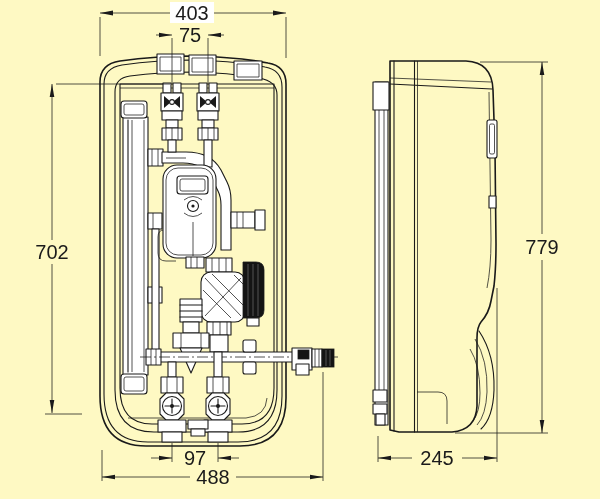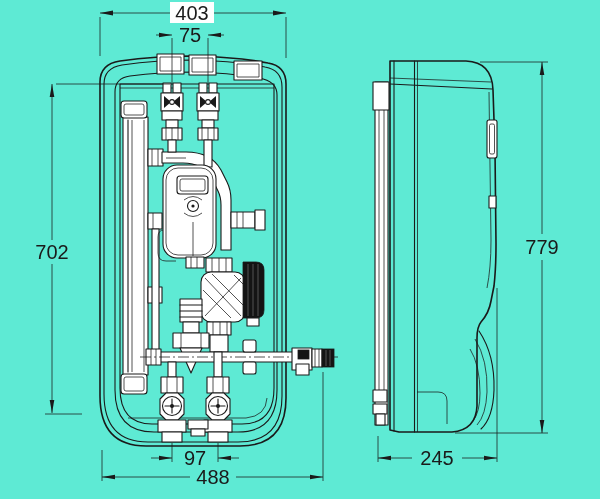--- a/index.html
+++ b/index.html
@@ -1,16 +1,16 @@
 <!DOCTYPE html>
 <html><head>
 <meta charset="utf-8">
 <style>
   html,body{margin:0;padding:0;background:#ffffff;}
-  #stage{position:relative;width:600px;height:499px;background:#5eead4;overflow:hidden;
+  #stage{position:relative;width:600px;height:499px;background:#fef9c3;overflow:hidden;
          font-family:"Liberation Sans","DejaVu Sans",sans-serif;}
   svg{display:block;}
   .ln  {fill:none;stroke:#1a1a1a;stroke-width:1.1;stroke-linejoin:round;stroke-linecap:round;}
   .ln2 {fill:none;stroke:#1a1a1a;stroke-width:1.6;stroke-linejoin:round;stroke-linecap:round;}
   .thin{fill:none;stroke:#1a1a1a;stroke-width:0.75;stroke-linejoin:round;}
   .wf  {fill:#ffffff;stroke:#1a1a1a;stroke-width:1.1;stroke-linejoin:round;}
   .dark{fill:#141414;stroke:#1a1a1a;stroke-width:0.8;}
   .dstripe{stroke:#5a5a5a;stroke-width:0.9;fill:none;}
   .arr {fill:#1a1a1a;stroke:none;}
   .gap {fill:#ffffff;stroke:none;}

